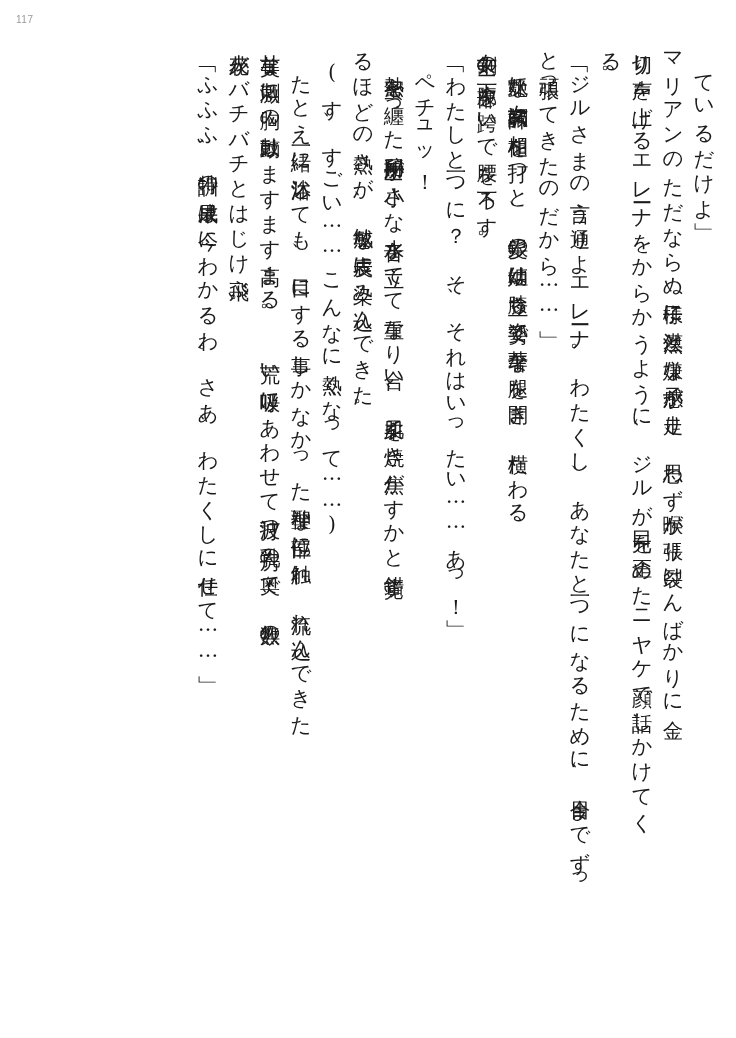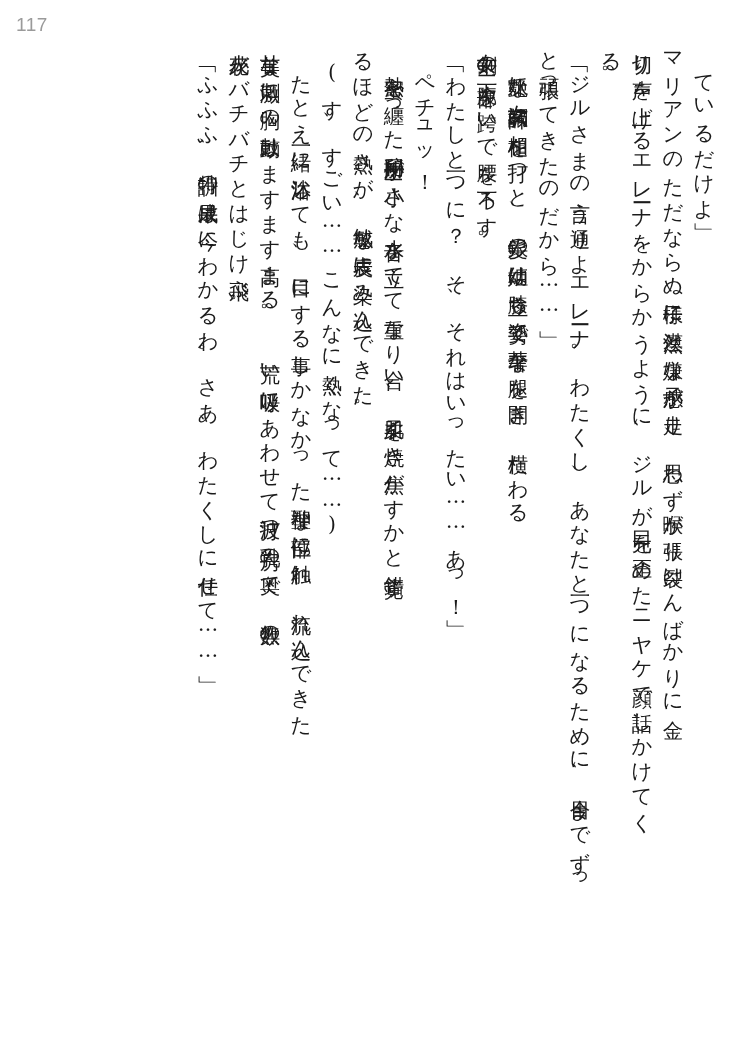--- a/index.html
+++ b/index.html
@@ -16,21 +16,21 @@
     height: 1038px;
     background: #ffffff;
     overflow: hidden;
     box-sizing: border-box;
   }
   .page-number {
     position: absolute;
     top: 14px;
     left: 16px;
     font-family: "Liberation Sans", sans-serif;
-    font-size: 19px;
+    font-size: 10px;
     color: #9a9a9a;
     letter-spacing: 0.5px;
   }
   .text-block {
     position: absolute;
     top: 38px;
     right: 22px;
     bottom: 26px;
     left: 40px;
     display: flex;

